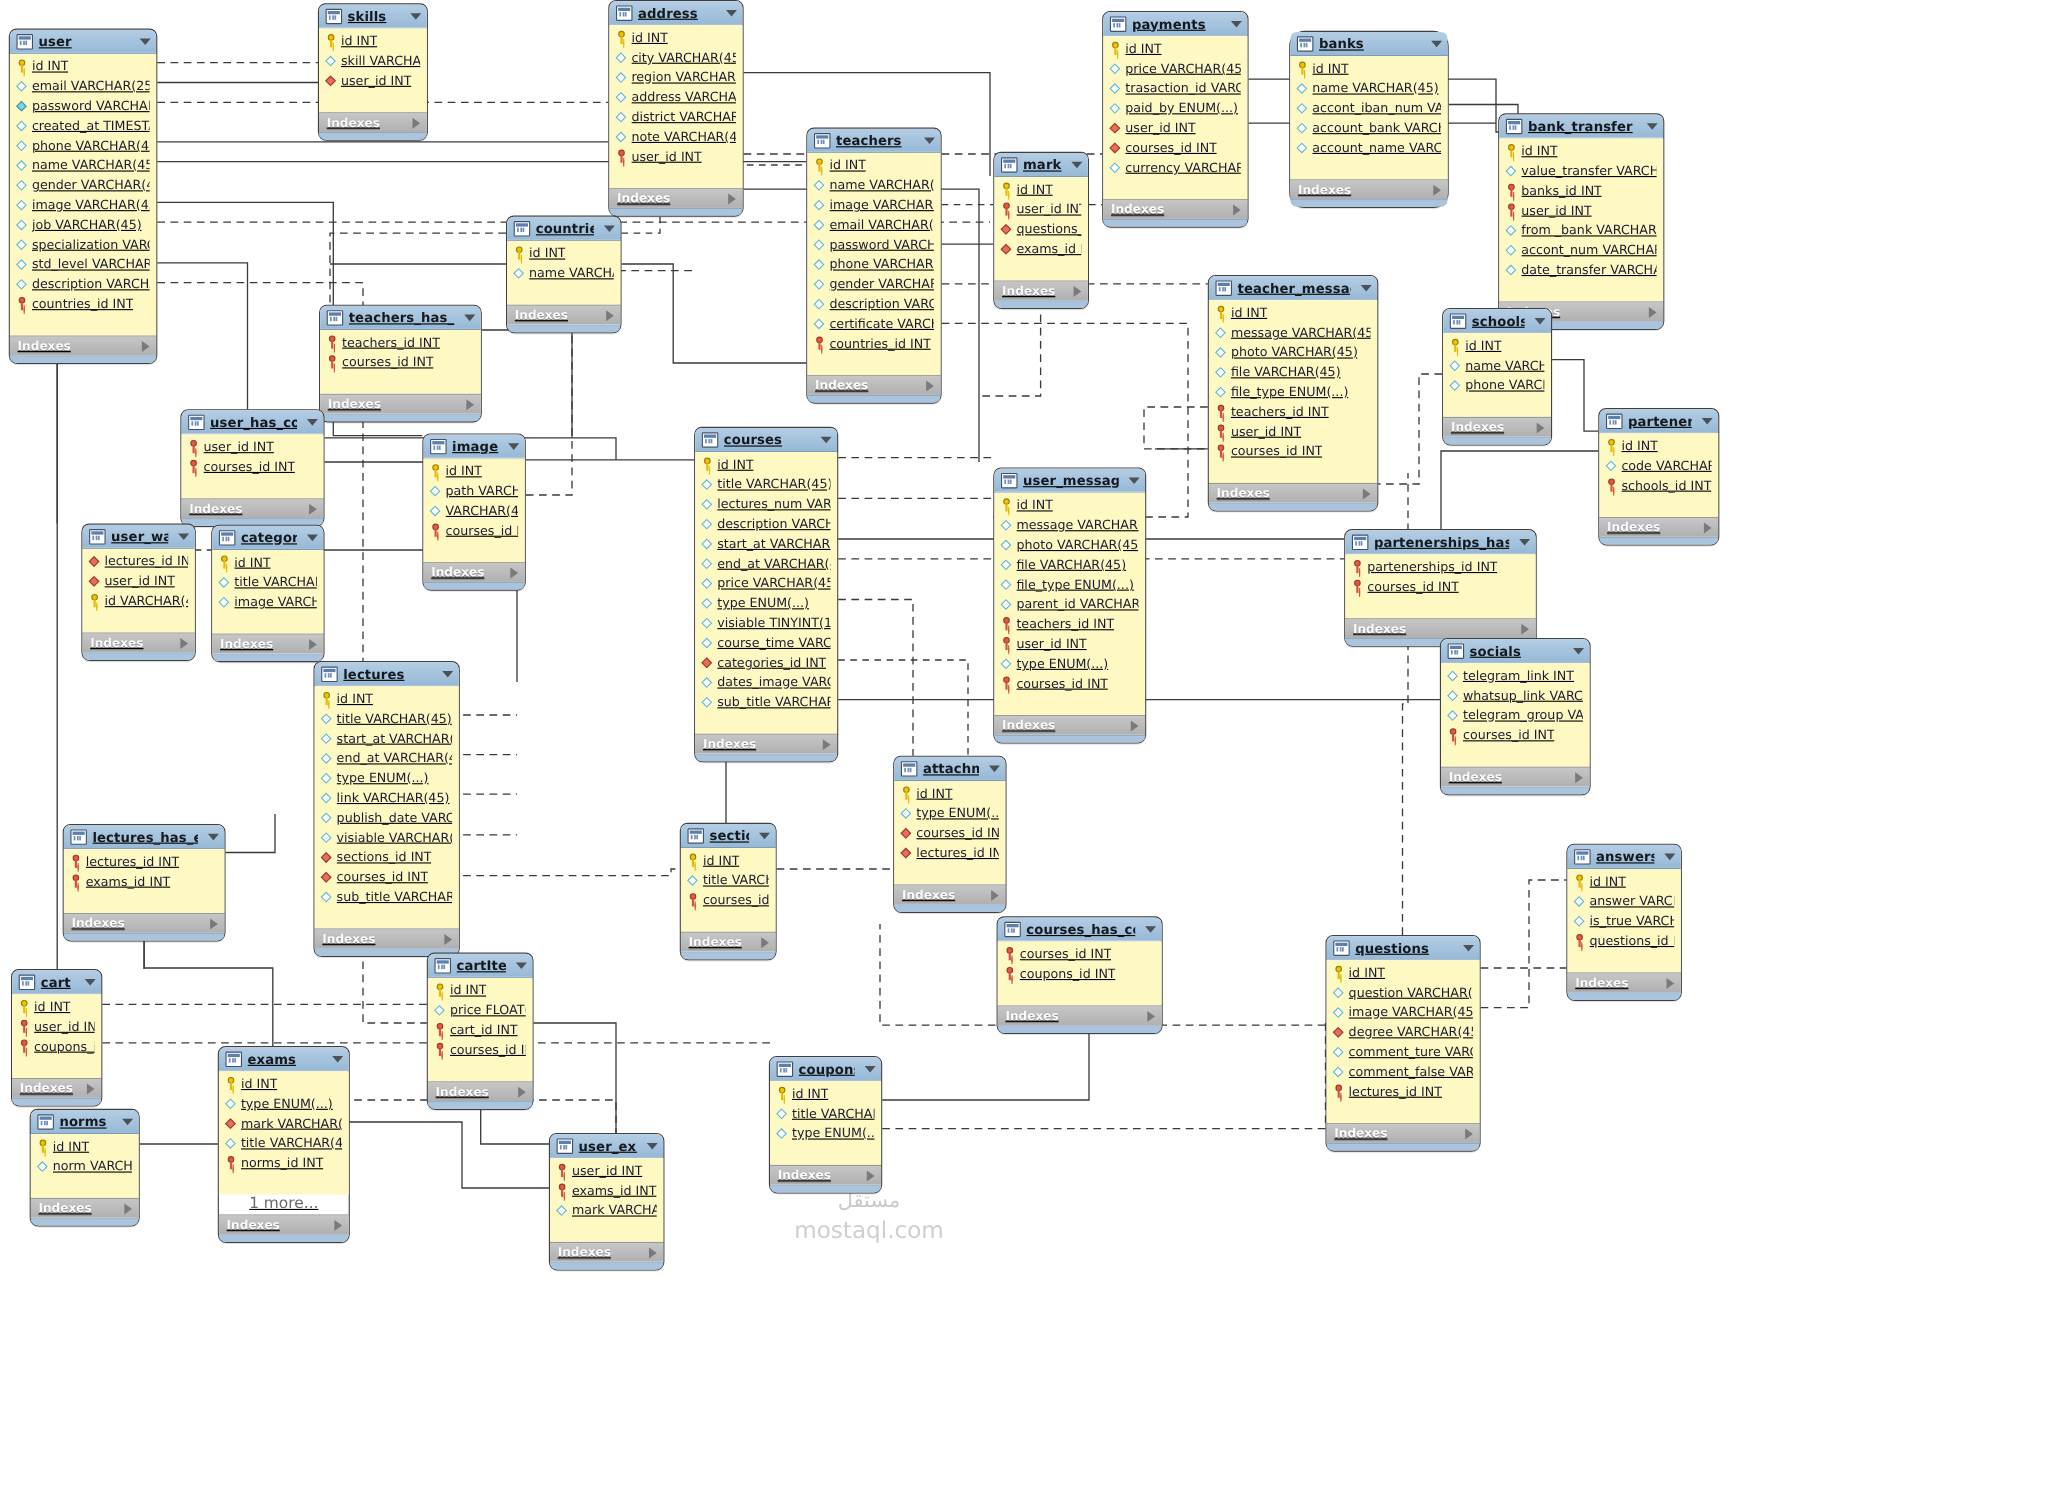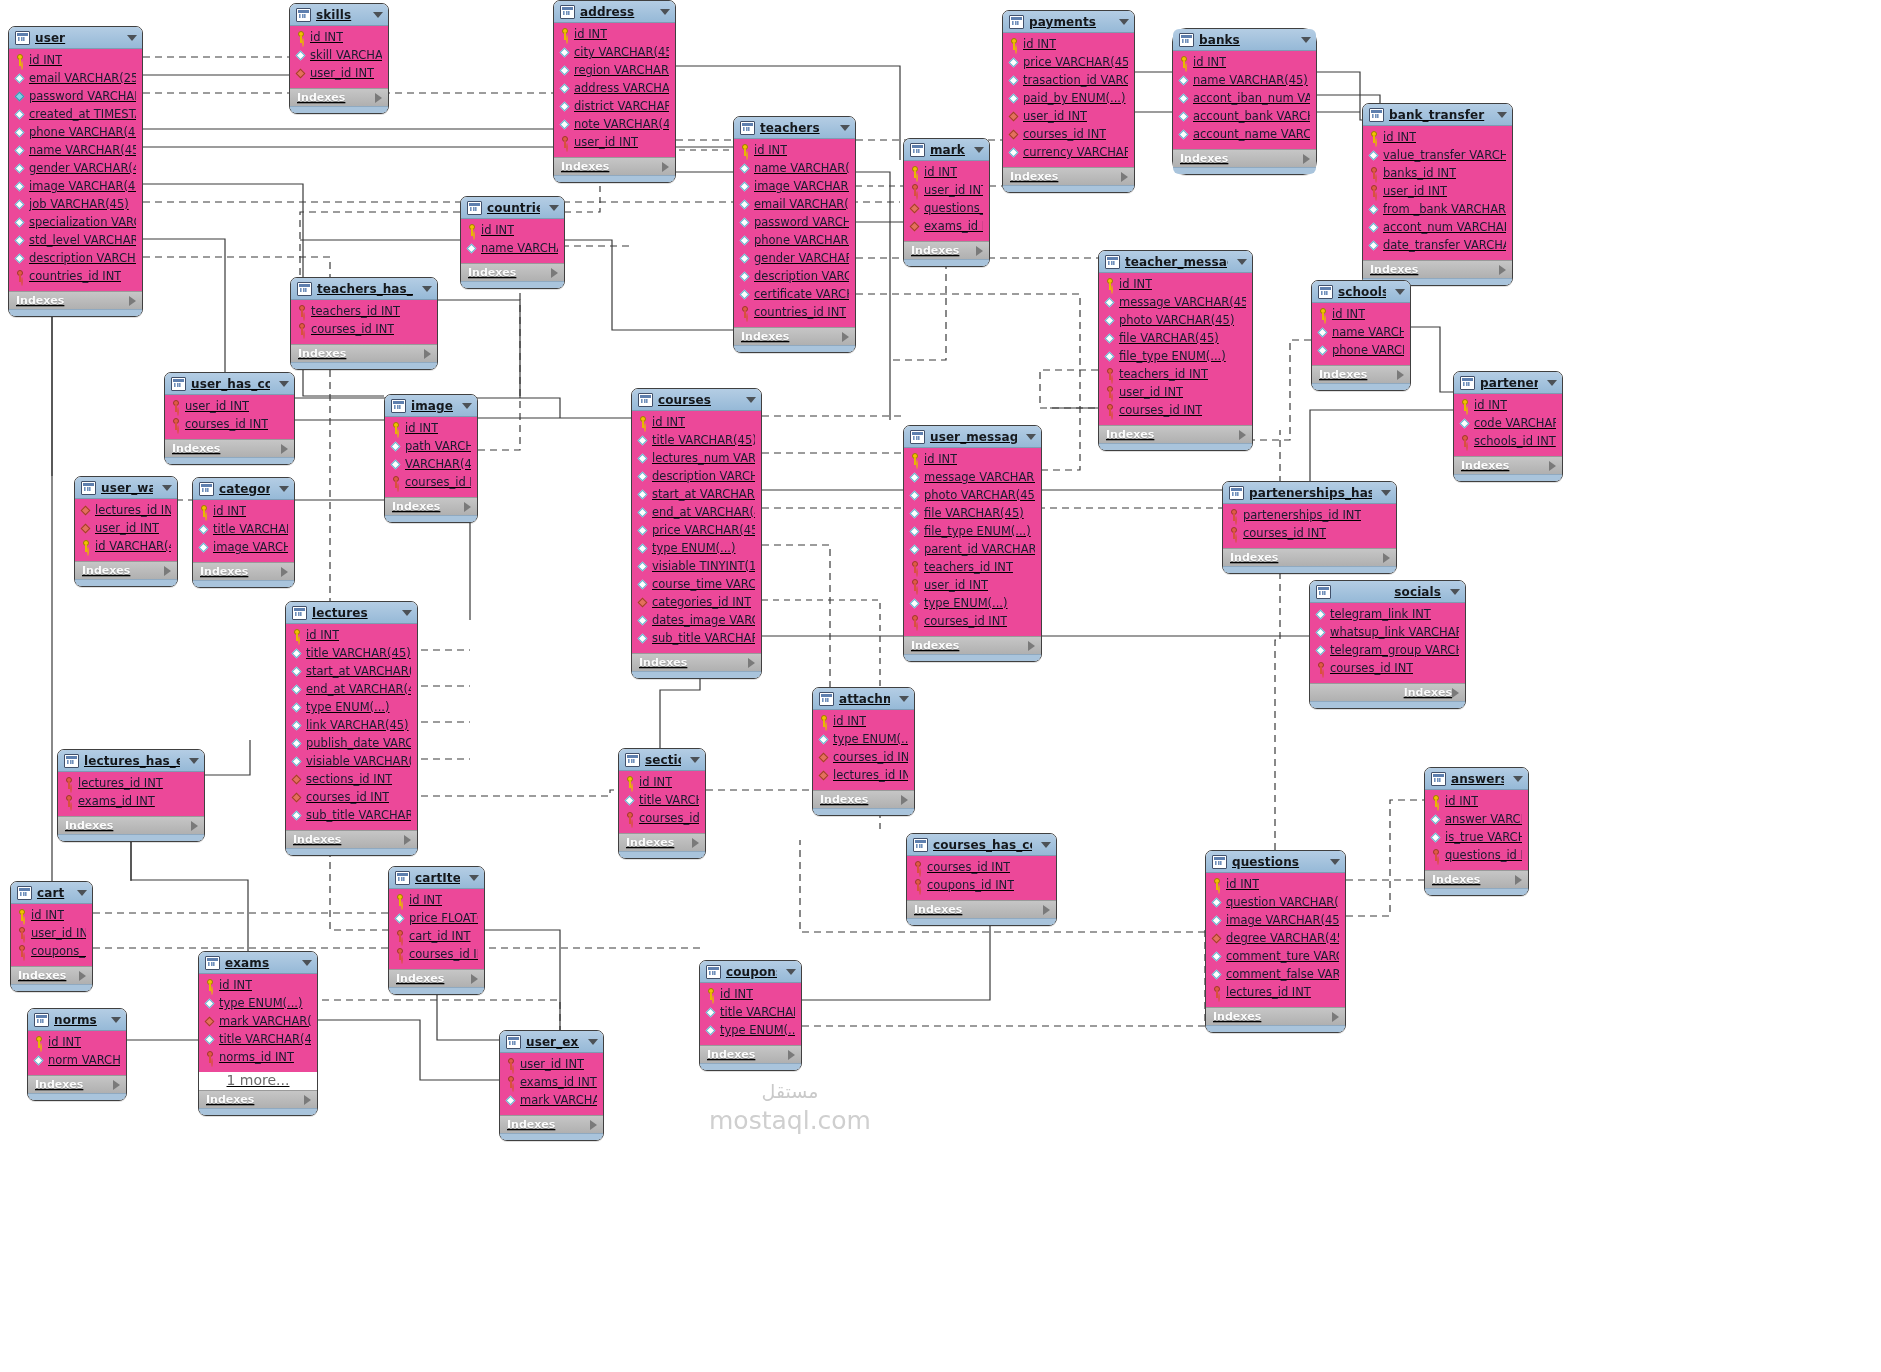--- a/index.html
+++ b/index.html
@@ -55,21 +55,21 @@
     letter-spacing:.1px; white-space:nowrap;
     flex:1 1 auto; overflow:hidden;
   }
   .t-caret {
     flex:0 0 auto; width:0;height:0;
     border-left:5px solid transparent;
     border-right:5px solid transparent;
     border-top:6px solid #4c5156;
     margin-left:4px;
   }
-  .t-cols { padding:2px 0 6px 0; background:#ec4899; }
+  .t-cols { padding:2px 0 20px 0; background:#fef9c3; }
   .col {
     display:flex; align-items:center; gap:4px;
     height:18px; padding:0 6px 0 5px;
     font-size:11.5px; color:#1b1b30; white-space:nowrap;
   }
   .col .nm { overflow:hidden; }
   
   .g { flex:0 0 auto; width:11px; height:12px; position:relative; }
   .g-pk:before{
     content:"";position:absolute;left:3px;top:0;width:6px;height:6px;
@@ -124,21 +124,21 @@
     height:6px;
     background:#a9c4dc;
     border-top:1px solid #8fa9c0;
     border-radius:0 0 6px 6px;
   }
   #watermark{
     position:absolute; left:660px; top:1080px; width:260px; text-align:center;
     z-index:2; color:#c9c9c9; user-select:none;
   }
   #watermark .ar{font-size:19px; letter-spacing:1px;}
-  #watermark .en{font-size:25px; margin-top:4px; color:#cfcfcf;}
+  #watermark .en{font-size:21px; margin-top:4px; color:#cfcfcf;}
 </style>
 </head>
 <body>
 
 <div id="canvas">
 
   <svg id="wires" xmlns="http://www.w3.org/2000/svg">
     <g fill="none" stroke="#3a3a3a" stroke-width="1.2">
 
       <path d="M143,57 H289" stroke-dasharray="7,5"></path>
@@ -948,21 +948,21 @@
             <span class="g g-dia"></span>
             <span class="nm">image VARCHAR(45)</span>
           </div>
         </div>
         <div class="t-idx">
           <span class="lbl">Indexes</span>
           <span class="arr"></span>
         </div>
         <div class="t-foot"></div>
       </div>
-      <div class="table" style="left: 1309px; top: 580px; width: 157px; text-align: right;">
+      <div class="table" style="left: 1309px; top: 580px; width: 137px;">
         <div class="t-head">
           <span class="t-ico"></span>
           <span class="t-name">socials</span>
           <span class="t-caret"></span>
         </div>
         <div class="t-cols">
           <div class="col">
             <span class="g g-dia"></span>
             <span class="nm">telegram_link INT</span>
           </div>

